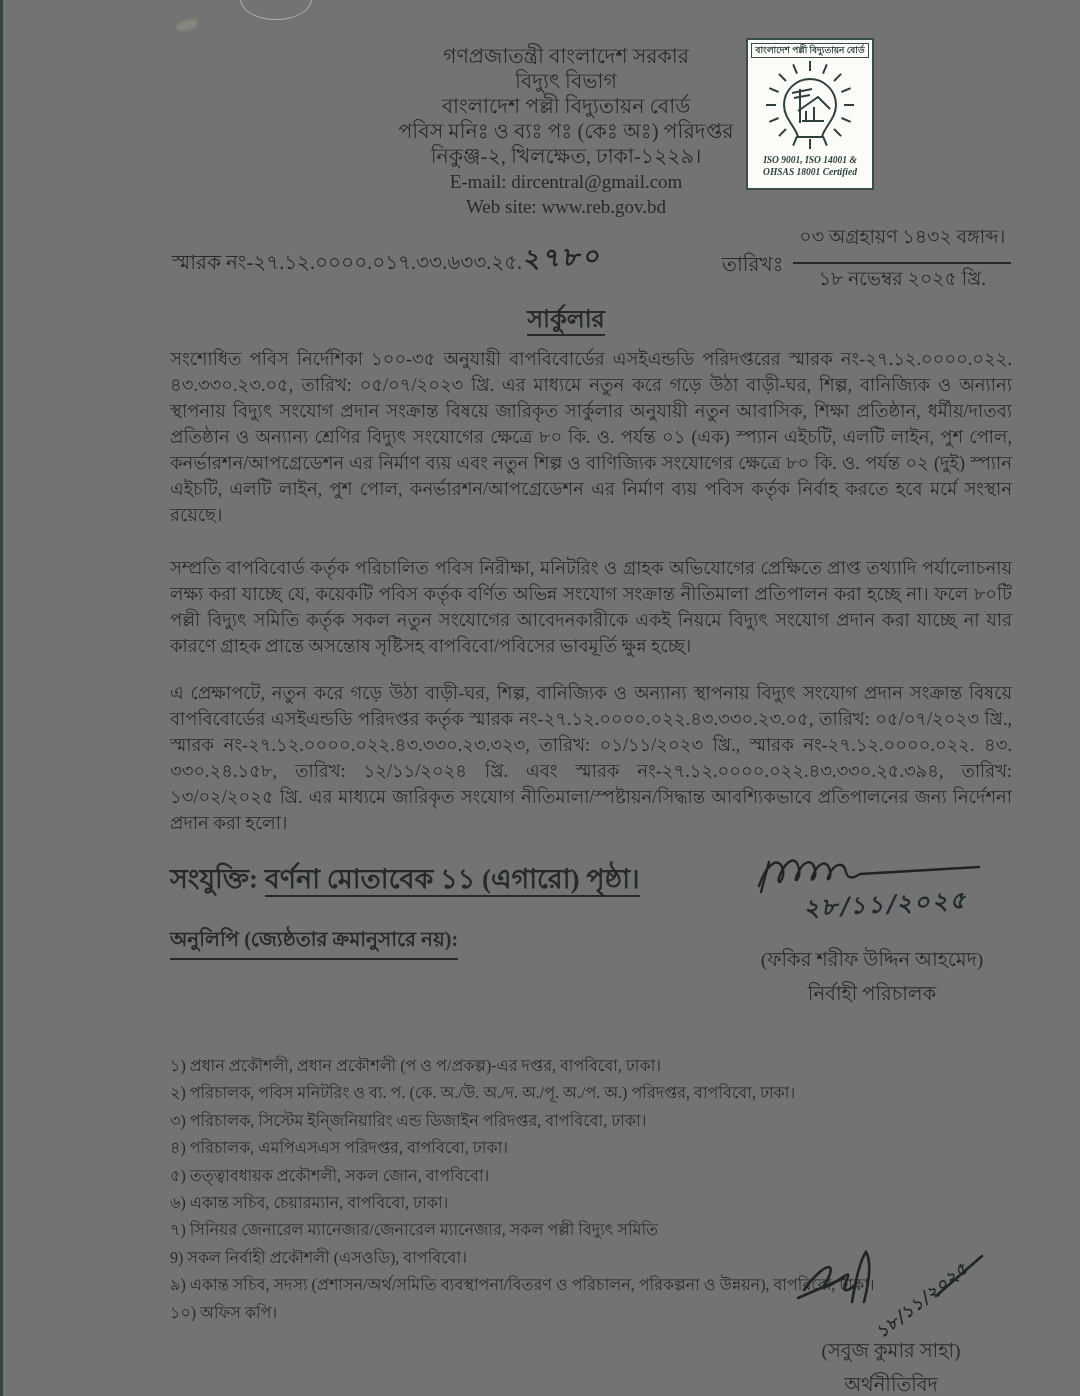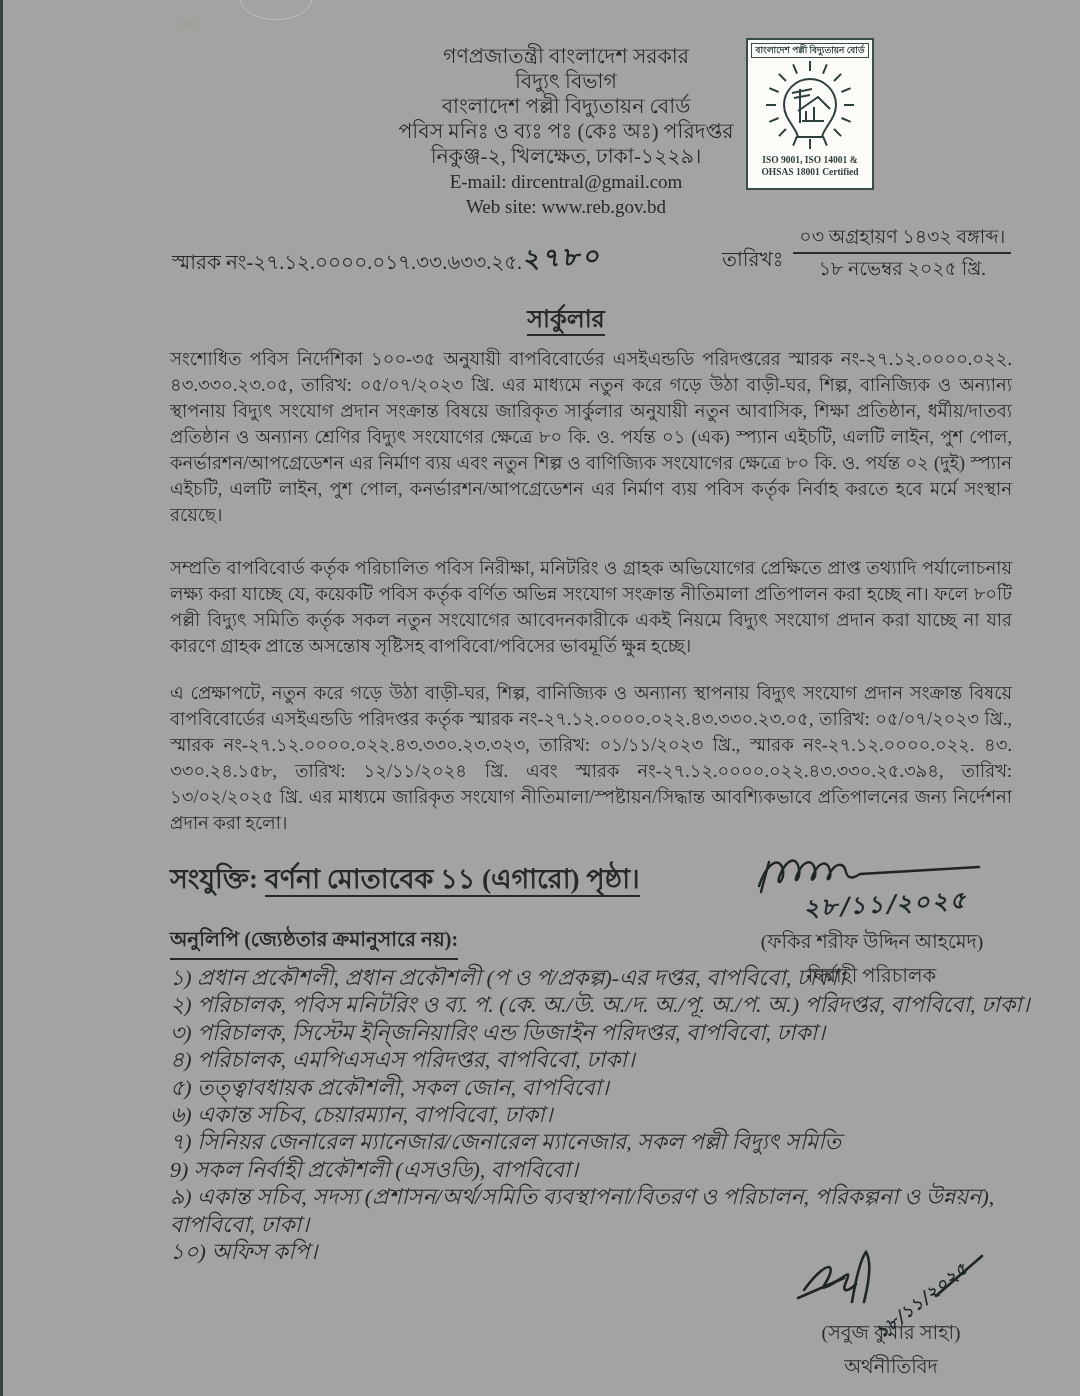--- a/index.html
+++ b/index.html
@@ -1,46 +1,46 @@
 <!DOCTYPE html>
 <html lang="bn"><head>
 <meta charset="utf-8">
 <style>
   html,body{margin:0;padding:0;background:#e8e8e6;}
   #page{
     position:relative;
     width:1080px;height:1396px;
     margin:0 auto;
-    background:#a3a3a3;
+    background:#737373;
     font-family:"Liberation Serif","DejaVu Serif",serif;
     color:#262b2a;
     overflow:hidden;
   }
   .scan-edge-left{position:absolute;left:0;top:0;bottom:0;width:3px;background:#37423f;}
   .scan-curve{position:absolute;left:240px;top:-22px;width:70px;height:40px;border:1px solid #c9c9c2;border-radius:50%;opacity:.7;}
   .scan-smudge{position:absolute;left:176px;top:20px;width:22px;height:10px;background:#9aa08d;border-radius:60% 40% 50% 50%;opacity:.45;filter:blur(1px);transform:rotate(-12deg);}
 
   
   .header-center{position:absolute;left:300px;top:44px;width:532px;text-align:center;line-height:25px;}
   .header-center .bn{font-size:20.5px;font-weight:500;}
   .header-center .latin{font-size:19px;}
 
   
   .logo-box{position:absolute;left:746px;top:38px;width:128px;height:152px;border:2px solid #394c48;background:#fbfbf7;box-sizing:border-box;padding:3px;}
   .logo-banner{border:1px solid #394c48;font-size:9px;line-height:13px;text-align:center;color:#2e403c;white-space:nowrap;overflow:hidden;font-weight:600;}
   .logo-art{display:block;margin:1px auto 0;}
-  .logo-cert{font-size:9.5px;line-height:11.5px;text-align:center;font-weight:bold;color:#2e403c;white-space:nowrap;}
+  .logo-cert{font-size:9.5px;line-height:11.5px;text-align:center;font-style:italic;font-weight:bold;color:#2e403c;white-space:nowrap;}
 
   
   .memo-line{position:absolute;left:172px;top:240px;font-size:20px;}
   .memo-line .hand-number{font-family:"DejaVu Sans",sans-serif;font-size:26px;font-weight:bold;letter-spacing:3px;transform:skewX(-8deg) rotate(-2deg);display:inline-block;position:relative;top:-3px;margin-left:2px;color:#1e2524;}
   .date-block{position:absolute;left:722px;top:224px;display:flex;align-items:center;gap:10px;}
   .date-label{font-size:20px;padding-top:14px;}
   .date-stack{text-align:center;font-size:19px;line-height:26px;}
-  .date-top{border-bottom:2px solid #262b2a;padding:0 6px 2px;}
+  .date-top{border-bottom:2px solid #262b2a;padding:0 6px 12px;}
   .date-bottom{padding-top:2px;}
 
   
   .circular-title{position:absolute;left:0;top:300px;width:1132px;text-align:center;}
   .circular-title span{font-size:24px;font-weight:bold;border-bottom:2.5px solid #262b2a;padding-bottom:2px;}
 
   
   .para{position:absolute;left:170px;width:842px;font-size:18px;line-height:26px;text-align:justify;}
   .para-1{top:346px;}
   .para-2{top:555px;}
@@ -50,27 +50,27 @@
   .attachment-line{position:absolute;left:170px;top:858px;font-size:27px;font-weight:bold;}
   .attachment-line .ul{border-bottom:2px solid #262b2a;padding-bottom:1px;}
 
   
   .sig-block{position:absolute;text-align:center;}
   .sig-1{left:742px;top:846px;width:260px;}
   .sig-2{left:776px;top:1238px;width:230px;}
   .hand{font-family:"DejaVu Sans",sans-serif;font-weight:bold;color:#20292b;display:inline-block;}
   .sig-1 .hand-date{font-size:24px;letter-spacing:2px;transform:skewX(-12deg) rotate(-3deg);margin:-14px 0 0 30px;}
   .sig-2 .hand-date{font-size:17px;letter-spacing:1px;transform:rotate(-38deg) skewX(-10deg);position:absolute;left:92px;top:48px;}
-  .sig-name{font-size:19.5px;margin-top:2px;}
+  .sig-name{font-size:19.5px;margin-top:20px;}
   .sig-desig{font-size:19.5px;margin-top:2px;}
   .sig-svg{display:block;margin:0 auto;}
 
   
   .copy-heading{position:absolute;left:170px;top:924px;font-size:20px;font-weight:bold;border-bottom:2px solid #262b2a;padding-bottom:1px;}
-  .copy-list{position:absolute;left:170px;top:964px;width:860px;font-size:22px;font-style:italic;}
+  .copy-list{position:absolute;left:170px;top:1052px;width:860px;font-size:16px;}
   .copy-list .copy-item{line-height:27.4px;}
 </style>
 </head>
 <body>
 
 <div id="page">
 
   <div class="scan-edge-left"></div>
   <div class="scan-curve"></div>
   <div class="scan-smudge"></div>

